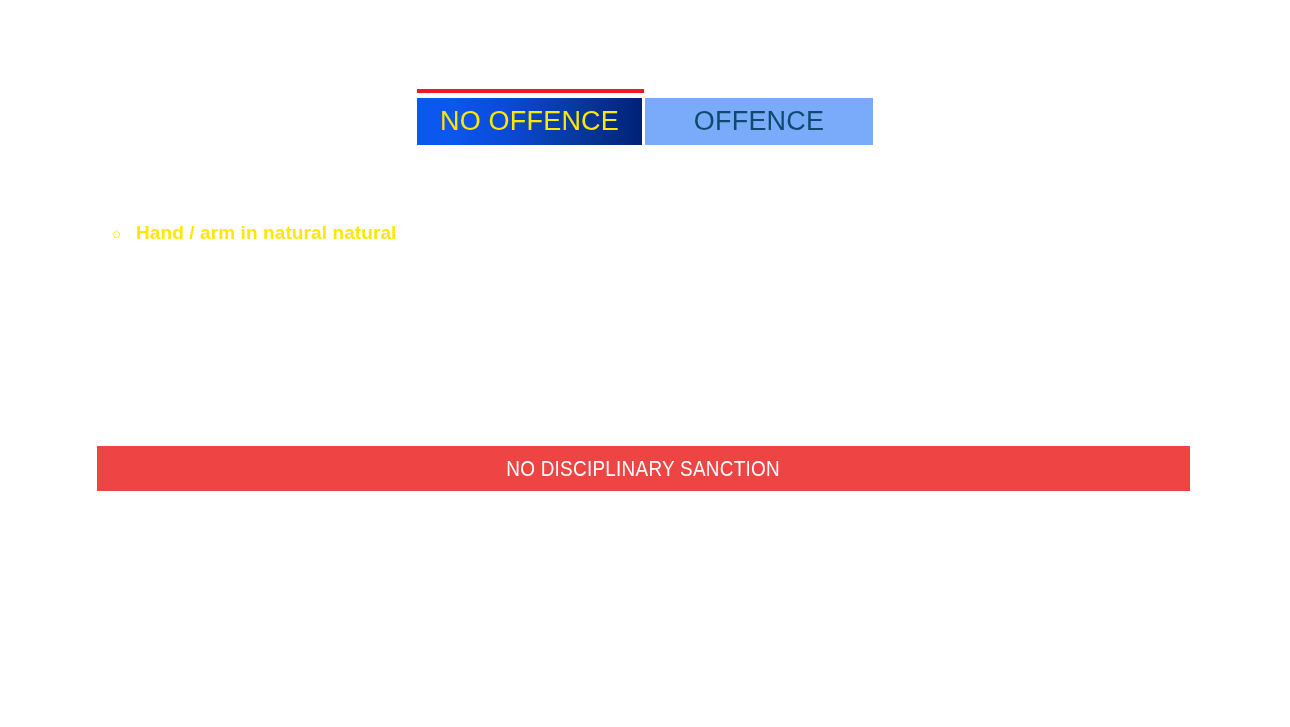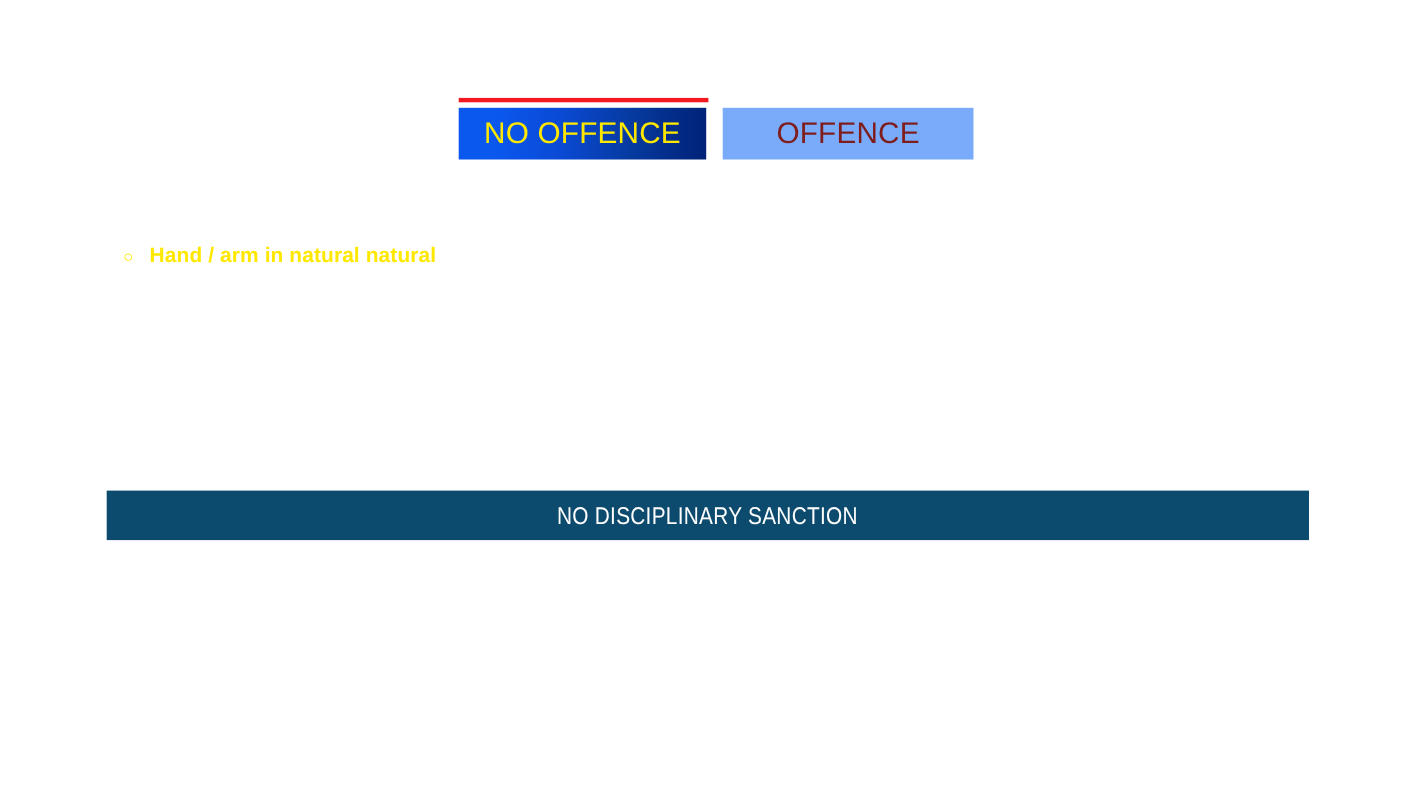--- a/index.html
+++ b/index.html
@@ -53,24 +53,23 @@
     width: 225px;
     background: linear-gradient(to right, #0b58ef 0%, #0b58ef 14%, #0a4ad6 40%, #063a9f 70%, #002277 100%);
     color: #ffe800;
     font-size: 27px;
     font-weight: 400;
   }
   .tab-offence {
     left: 228px;
     width: 228px;
     background: #7aabfa;
-    color: #7f1d1d;
+    color: #0c4a6e;
     font-size: 27px;
     font-weight: 400;
-    margin-left: 12px;
   }
 
   
   .bullet-list {
     position: absolute;
     left: 112px;
     top: 220px;
     width: 700px;
   }
   .bullet-item {
@@ -94,21 +93,21 @@
     flex: 1 1 auto;
   }
 
   
   .outcome-banner {
     position: absolute;
     left: 97px;
     top: 446px;
     width: 1093px;
     height: 45px;
-    background: #0c4a6e;
+    background: #ef4444;
     display: flex;
     align-items: center;
     justify-content: center;
   }
   .outcome-banner-label {
     color: #ffffff;
     font-size: 22px;
     font-weight: 400;
     letter-spacing: 0.3px;
     transform: scaleX(0.86);

